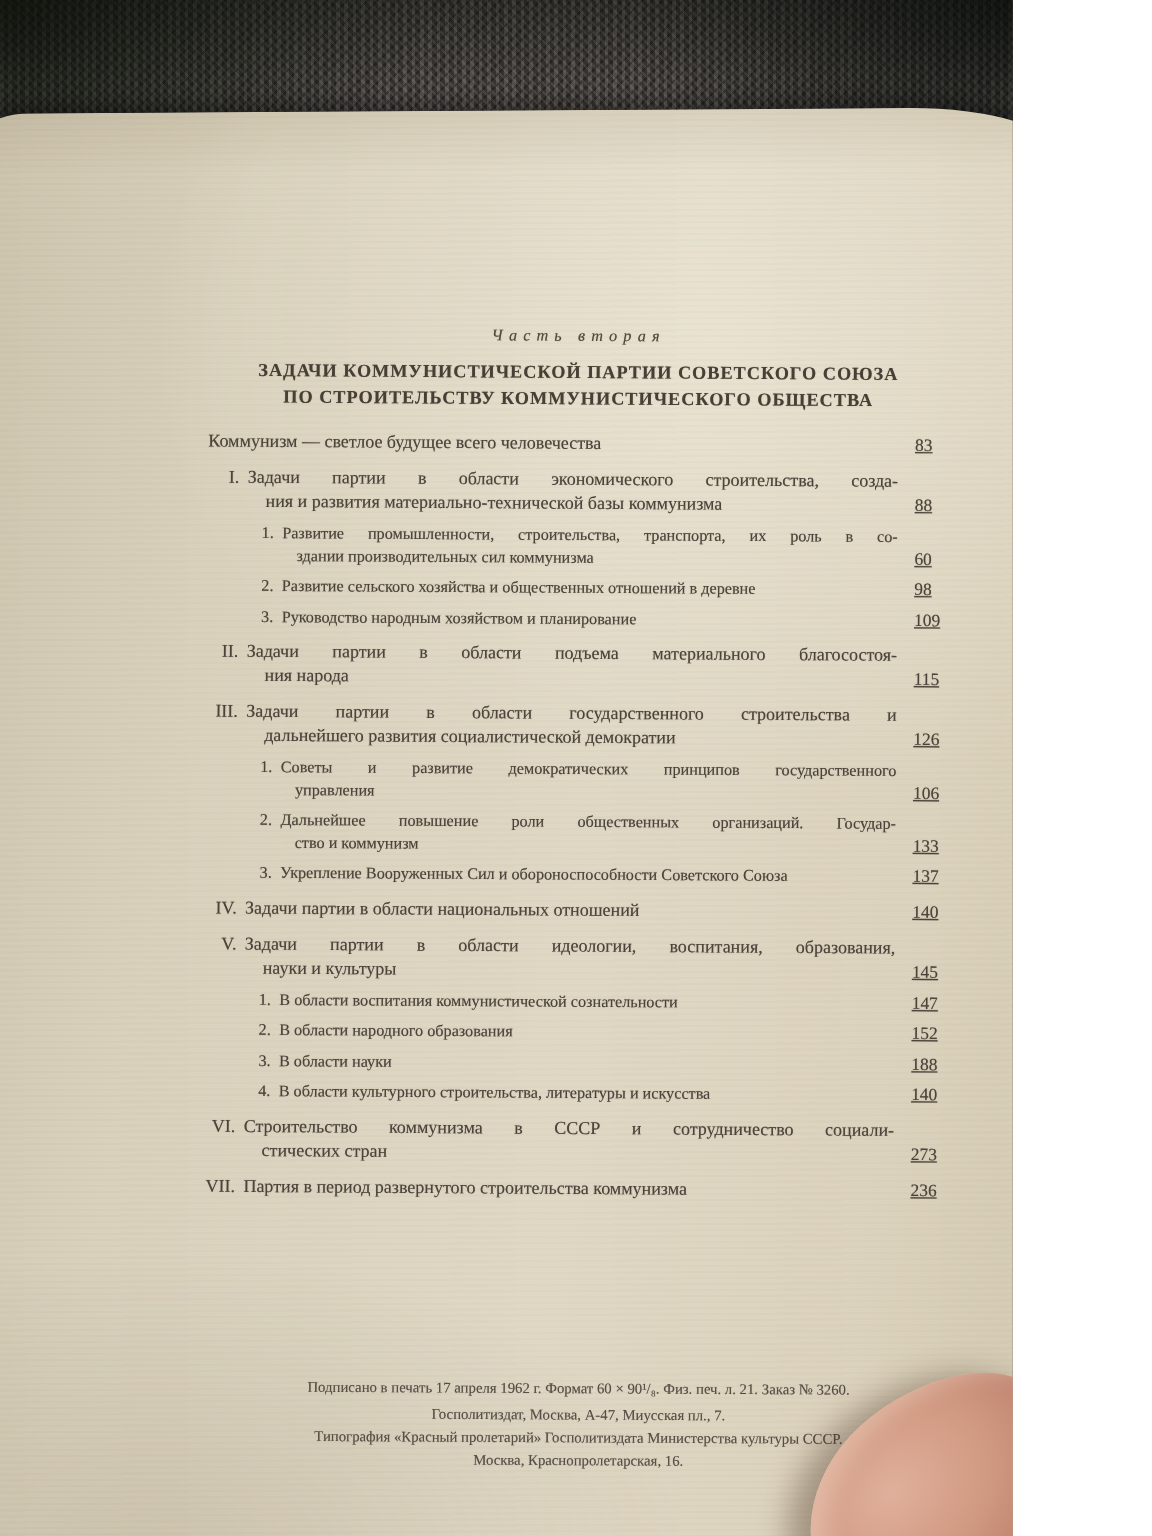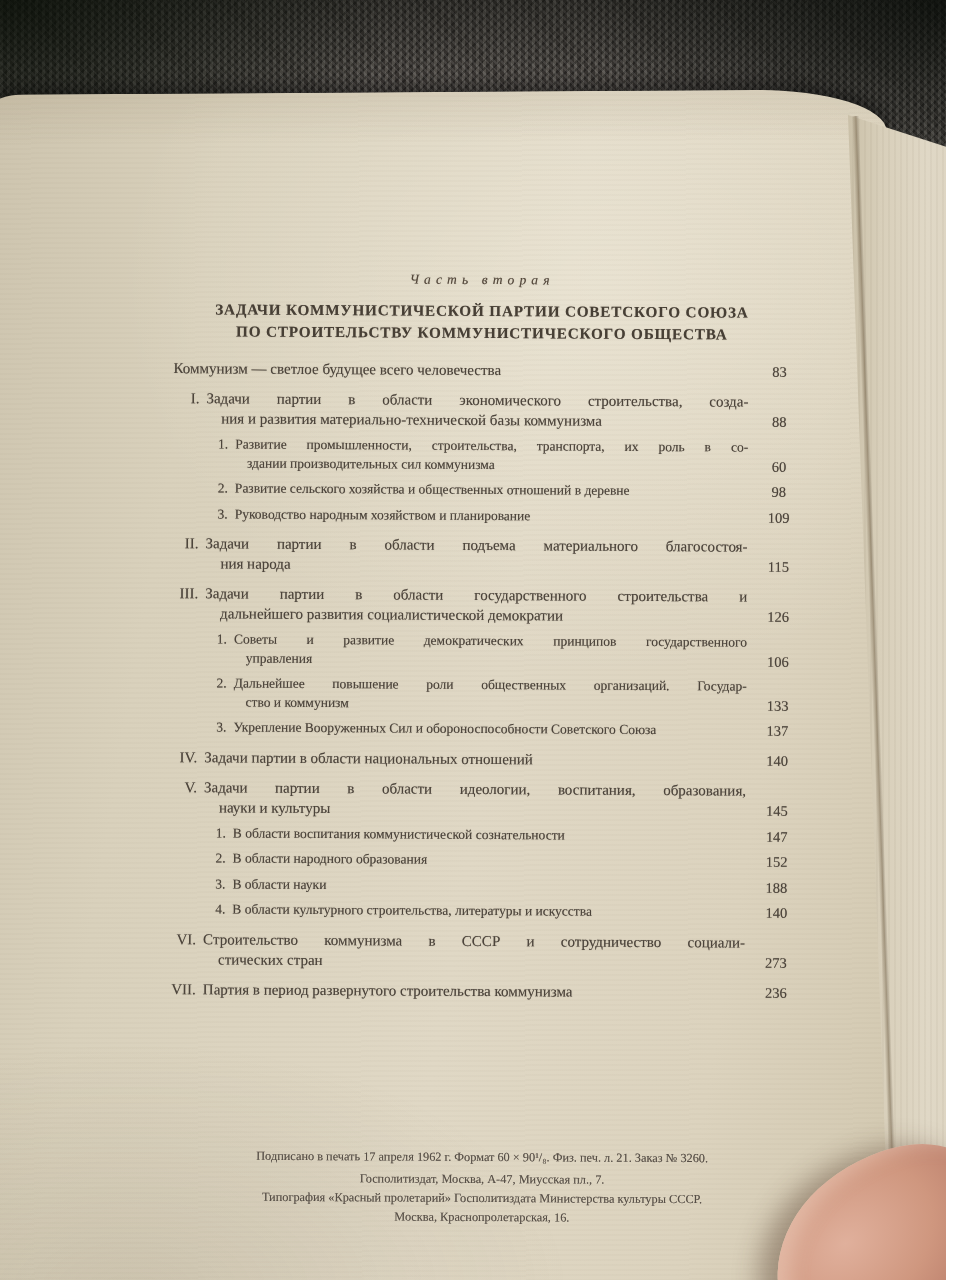--- a/index.html
+++ b/index.html
@@ -1,17 +1,17 @@
 <!DOCTYPE html>
 <html><head>
 <meta charset="utf-8">
 <style>
   html,body{margin:0;padding:0;width:960px;height:1280px;overflow:hidden;
     font-family:"Liberation Serif","DejaVu Serif",serif;}
-  .scene{position:relative;width:946px;height:1280px;overflow:hidden;background:#514d49;}
+  .scene{position:relative;width:844px;height:1280px;overflow:hidden;background:#514d49;}
 
   
   .fabric{position:absolute;inset:0;
     background-color:#504c47;
     background-image:
       repeating-linear-gradient(45deg, rgba(255,255,255,.10) 0 2px, transparent 2px 5px),
       repeating-linear-gradient(-45deg, rgba(0,0,0,.28) 0 2px, transparent 2px 6px),
       repeating-linear-gradient(90deg, #5b5752 0 3px, #3d3936 3px 7px),
       repeating-linear-gradient(0deg, #676258 0 2px, #44403d 2px 6px);}
   .fabric-shade{position:absolute;inset:0;
@@ -60,22 +60,22 @@
     color:#4c443b;transform:rotate(.35deg);
     text-shadow:0 0 .7px rgba(76,68,59,.55);}
   .part-label{text-align:center;font-style:italic;font-size:13.5px;
     letter-spacing:.38em;color:#55493c;margin:0 0 12px 0;}
   .title-line{text-align:center;font-weight:bold;font-size:15.2px;
     letter-spacing:.055em;line-height:22px;color:#473f35;}
   .toc-list{margin-top:16px;}
   .toc-row{display:flex;align-items:flex-start;}
   .toc-row .num{flex-shrink:0;text-align:right;padding-right:7px;}
   .toc-row .txt{flex:1;}
-  .toc-row .pg{margin-left:14px;width:34px;min-width:34px;text-align:center;
-    align-self:flex-end;font-size:14.5px;}
+  .toc-row .pg{margin-left:14px;width:34px;min-width:34px;text-align:left;
+    align-self:flex-end;font-size:14.5px;text-decoration:underline;}
   .line.fill{text-align:justify;text-align-last:justify;}
   .lv-top{font-size:15px;line-height:20px;margin-top:0;}
   .lv-roman{font-size:15px;line-height:20px;margin-top:10px;}
   .lv-roman .num{width:33px;min-width:33px;}
   .lv-roman .cont{margin-left:15px;}
   .lv-arabic{font-size:13.5px;line-height:18.5px;margin-top:7px;padding-left:47px;}
   .lv-arabic .num{width:15px;min-width:15px;}
   .lv-arabic .cont{margin-left:12px;}
 
   

